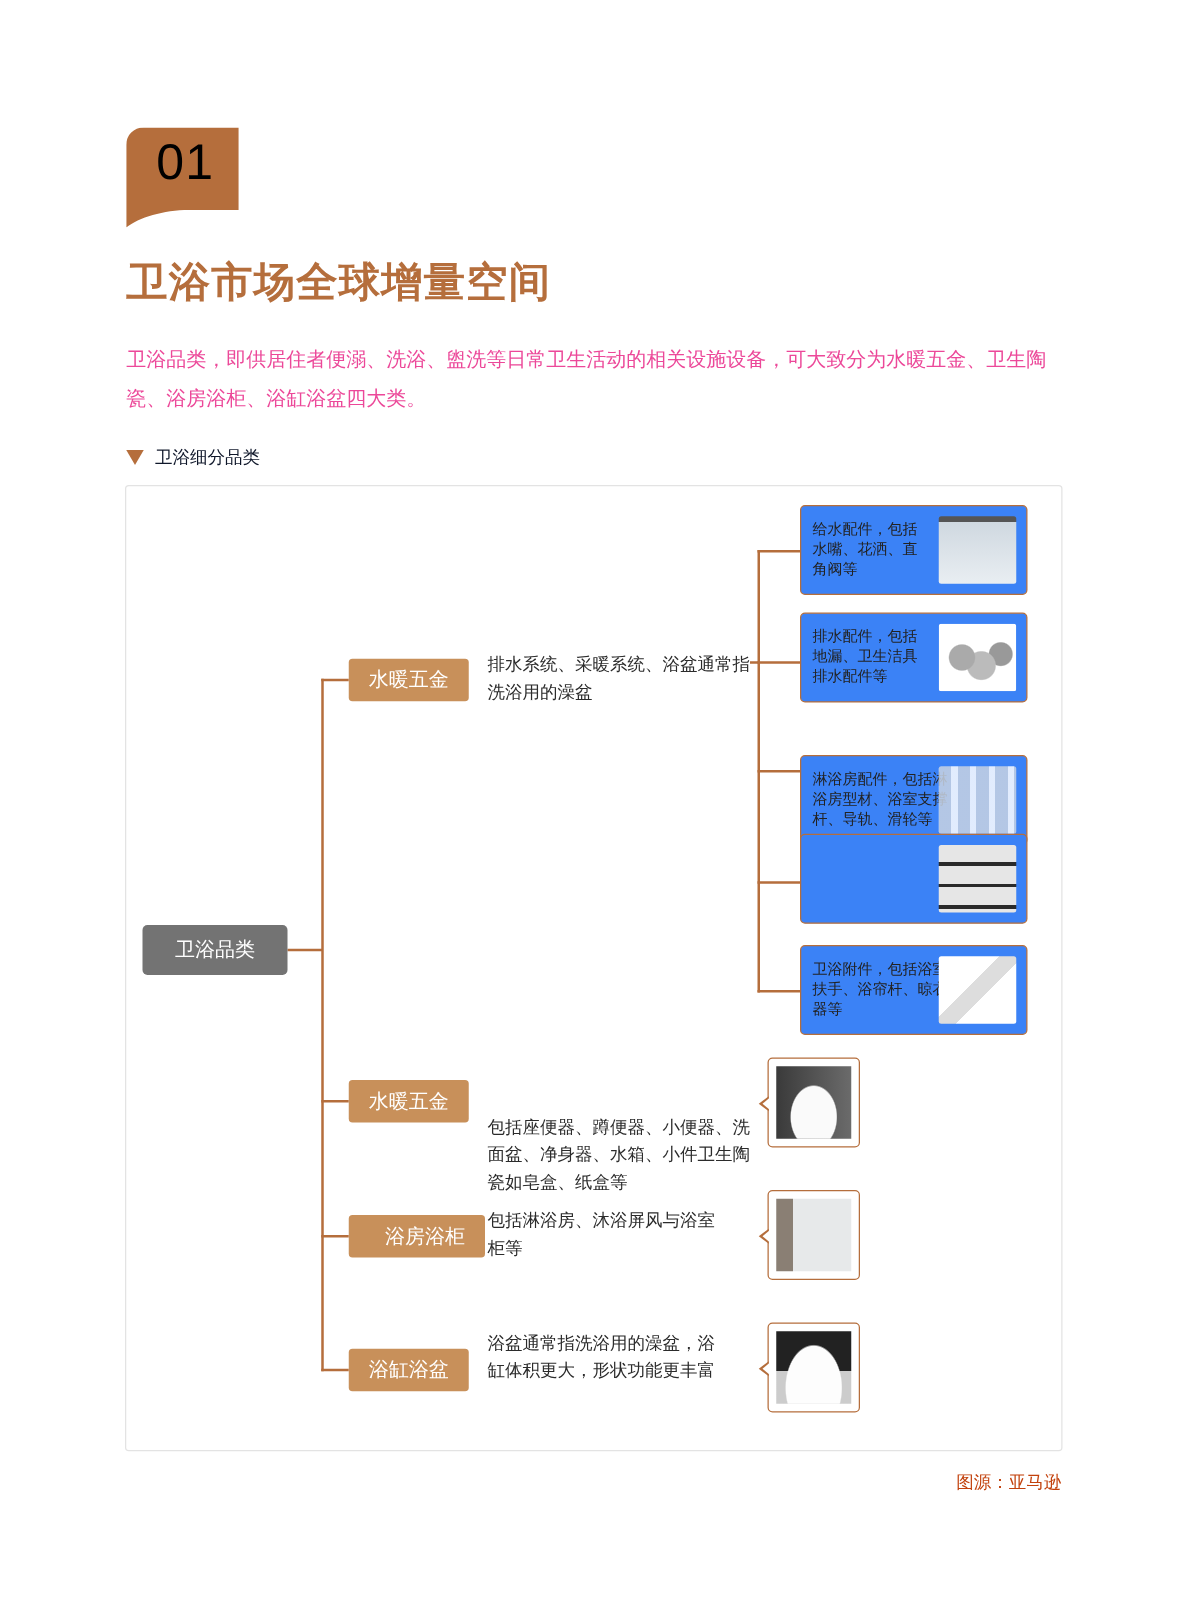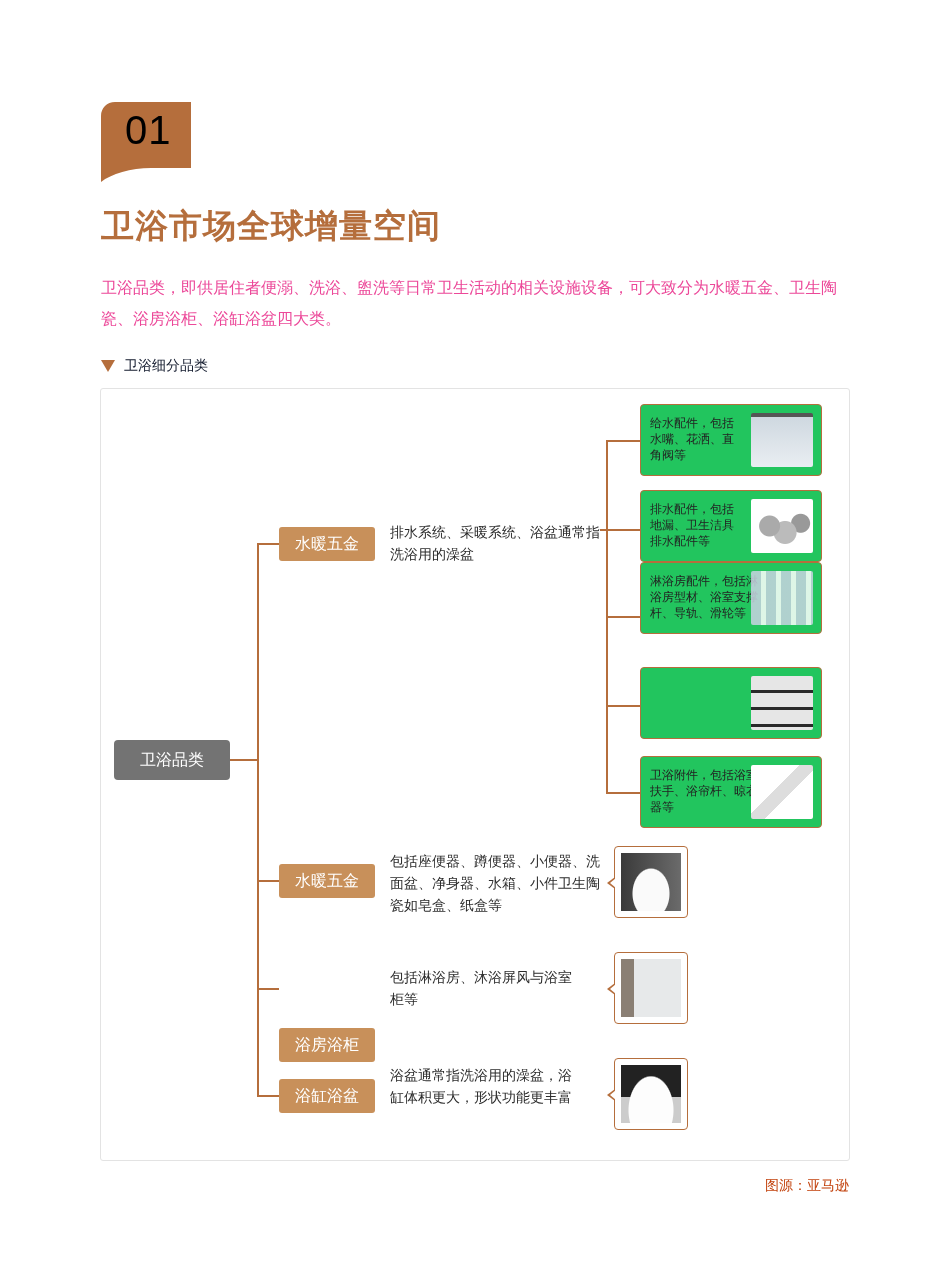--- a/index.html
+++ b/index.html
@@ -9,21 +9,21 @@
   .num-text { position:absolute; left:24px; top:6px; font-family:"Liberation Sans",sans-serif; font-weight:normal; font-size:40px; color:#000000; letter-spacing:1px; }
   .title { position:absolute; left:101px; top:204px; font-size:33px; font-weight:bold; color:#b56e3c; letter-spacing:1px; }
   .intro { position:absolute; left:101px; top:272px; width:760px; font-size:16px; line-height:31px; color:#ec4899; }
   .cap { position:absolute; left:101px; top:357px; font-size:14px; color:#0f172a; display:flex; align-items:center; }
   .cap .tri { width:0; height:0; border-left:7px solid transparent; border-right:7px solid transparent; border-top:12px solid #b56e3c; margin-right:9px; }
   .frame { position:absolute; left:100px; top:388px; width:748px; height:771px; border:1px solid #e3e3e3; border-radius:3px; }
   .line { position:absolute; background:#b56e3c; }
   .root { position:absolute; left:114px; top:740px; width:116px; height:40px; background:#737373; border-radius:4px; color:#fff; font-size:16px; display:flex; align-items:center; justify-content:center; }
   .cat { position:absolute; left:279px; width:96px; height:34px; background:#c8905a; border-radius:3px; color:#fff; font-size:16px; display:flex; align-items:center; justify-content:center; }
   .desc { position:absolute; left:390px; font-size:14px; line-height:22px; color:#2b2b2b; }
-  .card { position:absolute; left:640px; width:182px; height:72px; border:1.5px solid #b56e3c; border-radius:4px; background:#22c55e; box-sizing:border-box; }
+  .card { position:absolute; left:640px; width:182px; height:72px; border:1.5px solid #b56e3c; border-radius:4px; background:#3b82f6; box-sizing:border-box; }
   .card .txt { position:absolute; left:9px; top:10px; font-size:12px; line-height:16px; color:#222; width:110px; }
   .card .img { position:absolute; right:8px; top:8px; width:62px; height:54px; border-radius:2px; }
   .pcard { position:absolute; left:614px; width:74px; height:72px; border:1.5px solid #b56e3c; border-radius:4px; background:#fff; box-sizing:border-box; }
   .pcard .img { position:absolute; left:6px; top:6px; right:6px; bottom:6px; }
   .pcard .notch { position:absolute; left:-8px; top:30px; width:0; height:0; border-top:6px solid transparent; border-bottom:6px solid transparent; border-right:8px solid #b56e3c; }
   .pcard .notch2 { position:absolute; left:-5px; top:31px; width:0; height:0; border-top:5px solid transparent; border-bottom:5px solid transparent; border-right:6px solid #fff; }
   .source { position:absolute; right:101px; top:1177px; font-size:14px; color:#c2410c; }
 </style>
 </head>
 <body>
@@ -63,41 +63,41 @@
 <div class="desc" style="top:521px;width:210px;">排水系统、采暖系统、浴盆通常指洗浴用的澡盆</div>
 
 <div class="card" style="top:404px;">
   <div class="txt" style="width:95px;">给水配件，包括水嘴、花洒、直角阀等</div>
   <div class="img" style="background:linear-gradient(180deg,#555 0 8%,#cfd8e0 8%,#e9eef2 100%);"></div>
 </div>
 <div class="card" style="top:490px;">
   <div class="txt" style="width:95px;">排水配件，包括地漏、卫生洁具排水配件等</div>
   <div class="img" style="background:radial-gradient(circle at 30% 50%,#aaa 0 10px,transparent 11px),radial-gradient(circle at 55% 62%,#bbb 0 11px,transparent 12px),radial-gradient(circle at 80% 45%,#999 0 9px,transparent 10px),#fff;"></div>
 </div>
-<div class="card" style="top:562px;">
+<div class="card" style="top:604px;">
   <div class="txt" style="width:112px;">淋浴房配件，包括淋浴房型材、浴室支撑杆、导轨、滑轮等</div>
   <div class="img" style="background:repeating-linear-gradient(90deg,#c9d3e2 0 10px,#fff 10px 15px);opacity:.85;"></div>
 </div>
 <div class="card" style="top:667px;">
   <div class="img" style="background:repeating-linear-gradient(180deg,#e6e6e6 0 14px,#2a2a2a 14px 17px);"></div>
 </div>
 <div class="card" style="top:756px;">
   <div class="txt" style="width:112px;">卫浴附件，包括浴室扶手、浴帘杆、晾衣器等</div>
   <div class="img" style="background:linear-gradient(135deg,#fff 42%,#ddd 42% 58%,#fff 58%);"></div>
 </div>
 
 <div class="cat" style="top:864px;">水暖五金</div>
-<div class="desc" style="top:850px;width:215px;">包括座便器、蹲便器、小便器、洗面盆、净身器、水箱、小件卫生陶瓷如皂盒、纸盒等</div>
+<div class="desc" style="top:891px;width:215px;">包括座便器、蹲便器、小便器、洗面盆、净身器、水箱、小件卫生陶瓷如皂盒、纸盒等</div>
 <div class="pcard" style="top:846px;">
   <span class="notch"></span>
     <span class="notch2"></span>
   <div class="img" style="background:radial-gradient(ellipse at 50% 70%,#fafafa 0 18px,transparent 19px),linear-gradient(90deg,#3a3a3a,#6b6b6b);"></div>
 </div>
 
-<div class="cat" style="top:1028px;">浴房浴柜</div>
+<div class="cat" style="top:972px;padding-left:13px;">浴房浴柜</div>
 <div class="desc" style="top:966px;width:185px;">包括淋浴房、沐浴屏风与浴室柜等</div>
 <div class="pcard" style="top:952px;">
   <span class="notch"></span>
     <span class="notch2"></span>
   <div class="img" style="background:linear-gradient(90deg,#8a7f74 0 22%,#e7e9ea 22% 100%);"></div>
 </div>
 
 <div class="cat" style="top:1079px;">浴缸浴盆</div>
 <div class="desc" style="top:1064px;width:190px;">浴盆通常指洗浴用的澡盆，浴缸体积更大，形状功能更丰富</div>
 <div class="pcard" style="top:1058px;">

